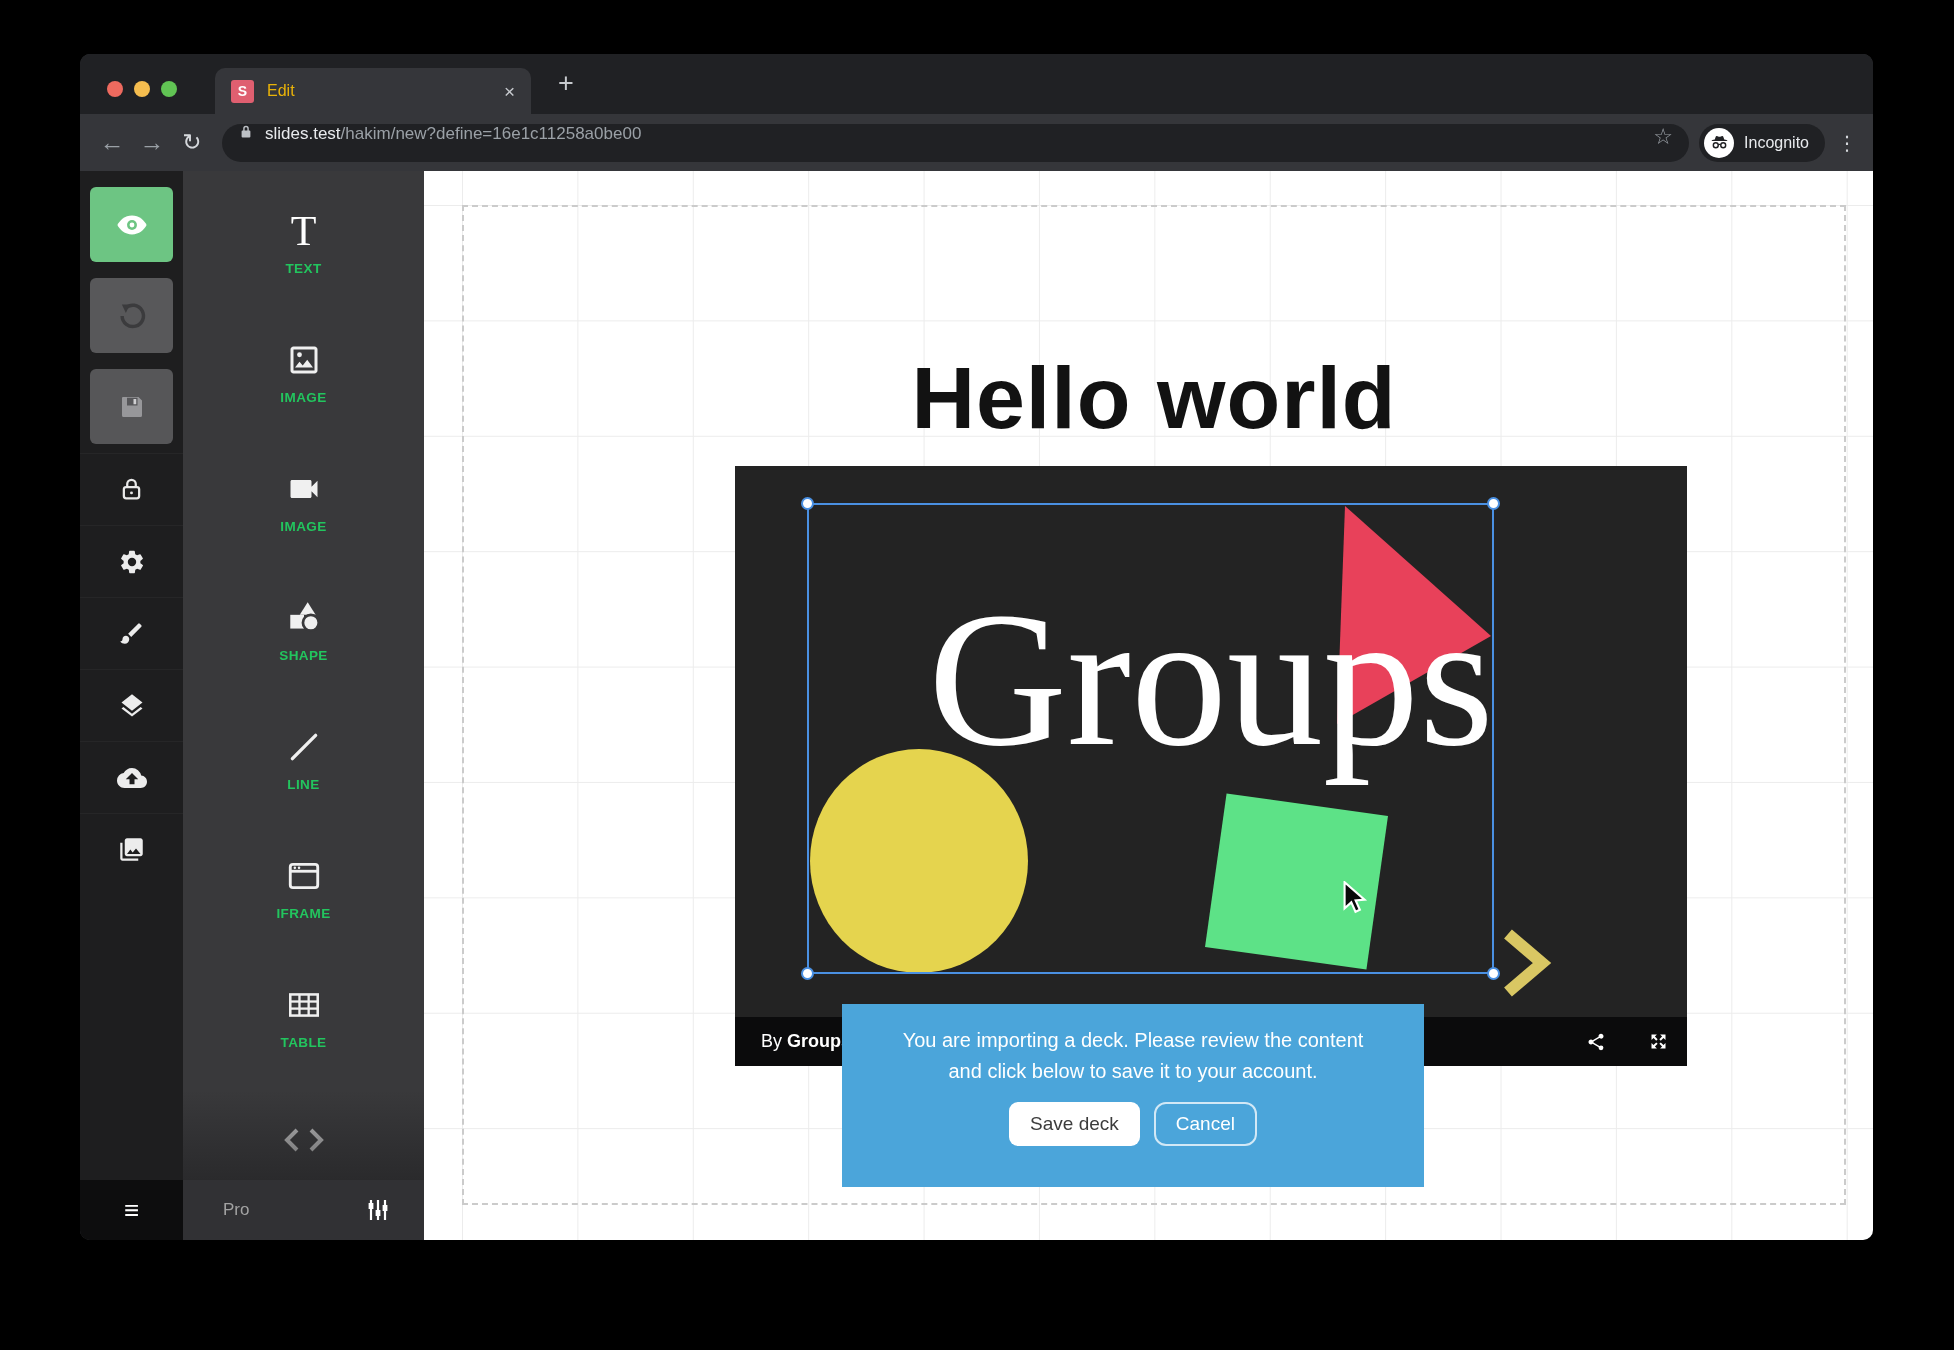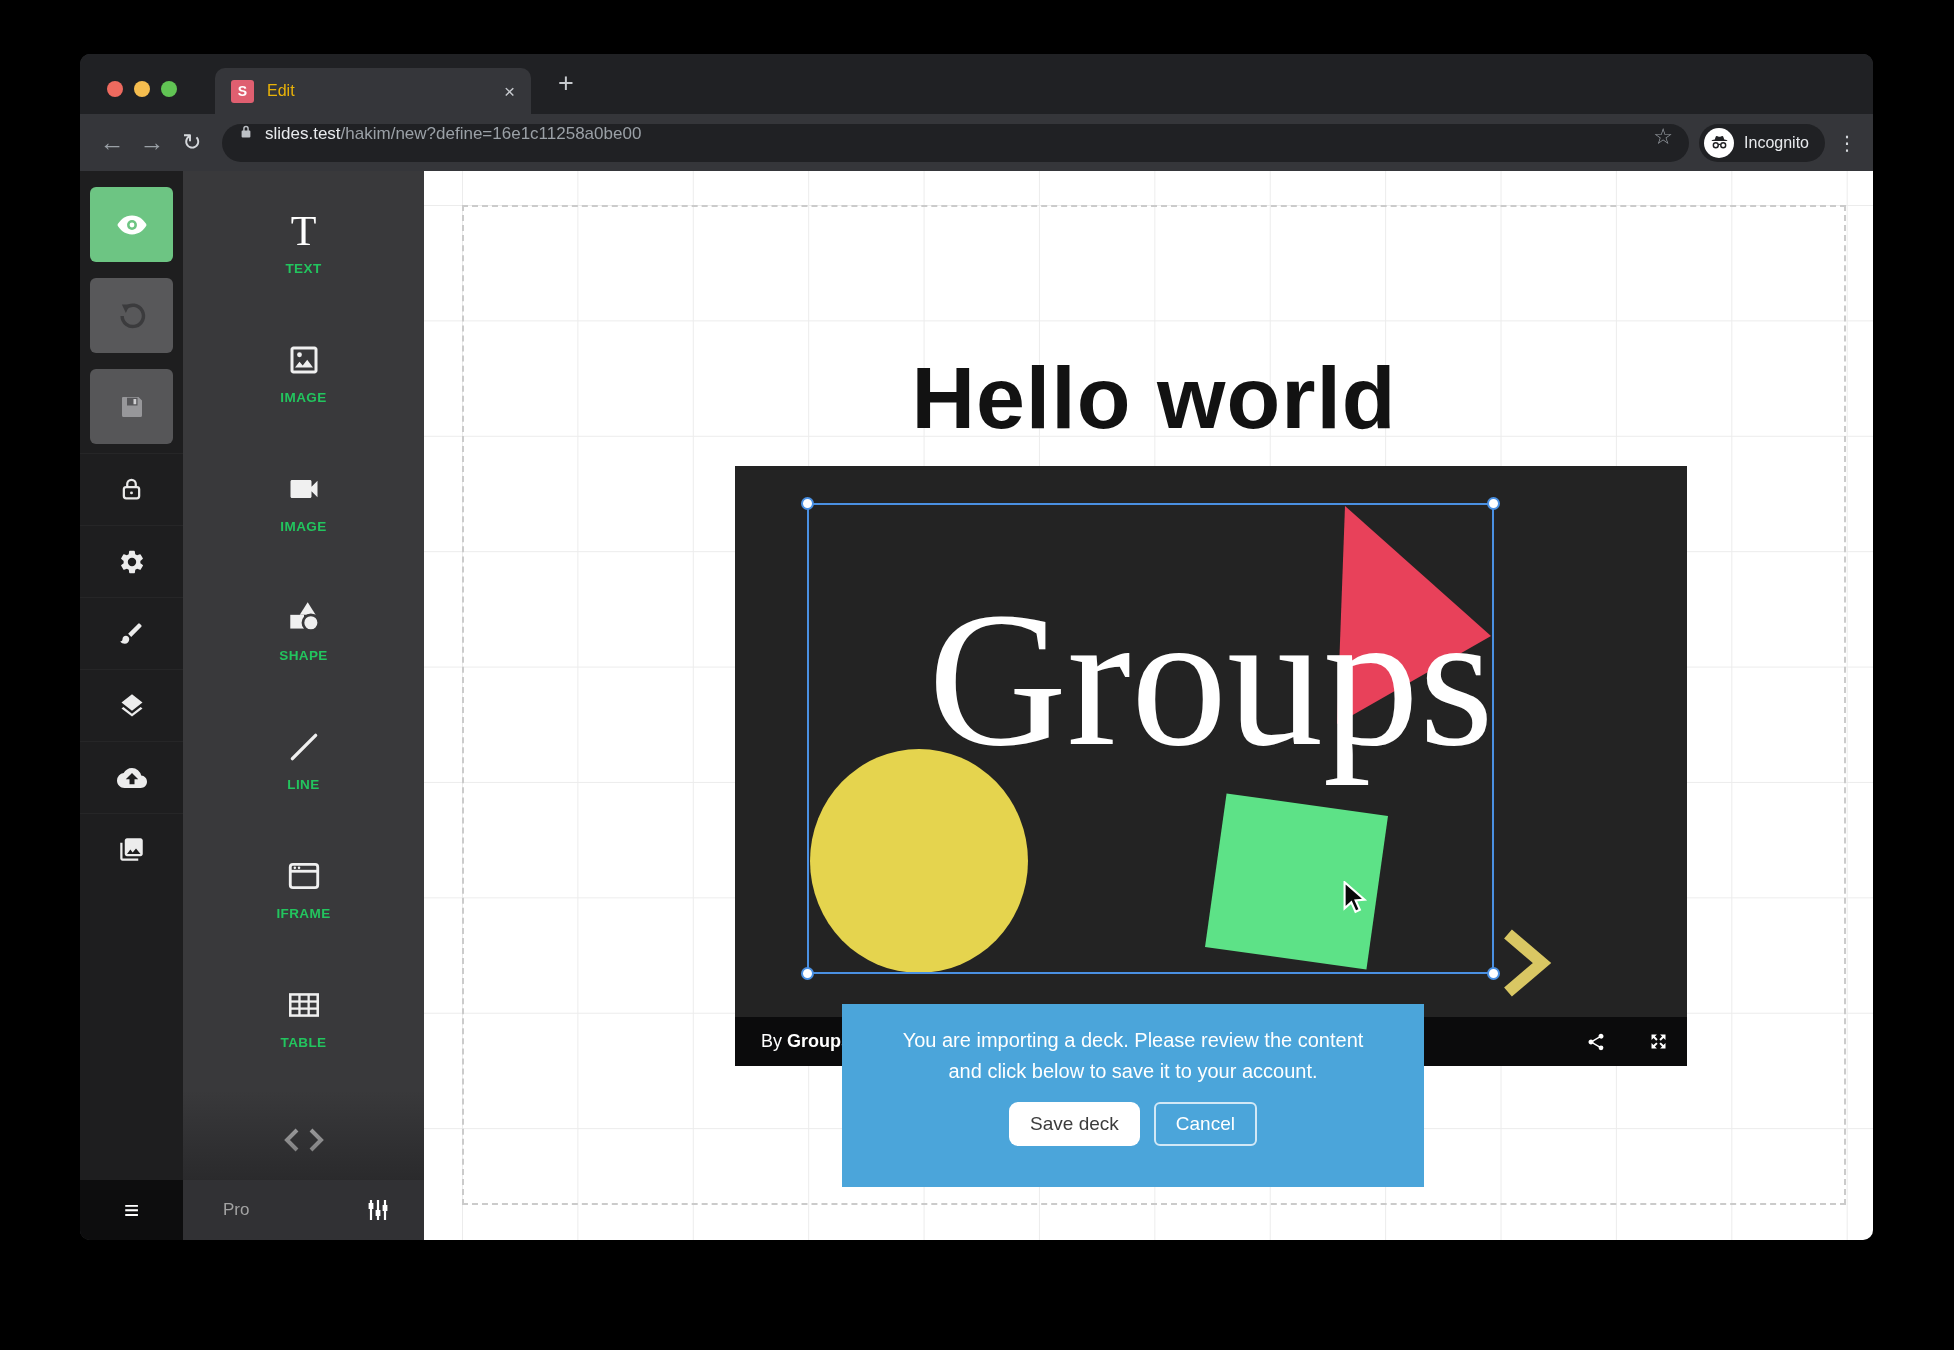--- a/index.html
+++ b/index.html
@@ -79,21 +79,21 @@
   .deck-footer { position:absolute; left:0; right:0; bottom:0; height:49px; background:#0b0b0c; display:flex; align-items:center; padding:0 18px 0 26px; color:#fff; }
   .byline { font-size:18px; }
   .byline b { font-weight:700; }
   .footer-icons { margin-left:auto; display:flex; gap:42px; align-items:center; }
 
   
   .dialog { position:absolute; left:418px; top:833px; width:582px; height:183px; background:#4ba5da; z-index:8; text-align:center; padding-top:21px; }
   .dialog-line { color:#fff; font-size:20px; line-height:31px; }
   .dialog-btns { margin-top:15px; display:flex; justify-content:center; gap:14px; }
   .btn-save { background:#fff; color:#3c3c3c; font-size:19px; padding:10px 21px; border-radius:9px; border:none; font-family:inherit; }
-  .btn-cancel { background:transparent; color:#fff; font-size:19px; padding:9px 20px; border-radius:6px; border:2px solid rgba(255,255,255,.75); font-family:inherit; }
+  .btn-cancel { background:transparent; color:#fff; font-size:19px; padding:9px 20px; border-radius:12px; border:2px solid rgba(255,255,255,.75); font-family:inherit; }
 
   svg { display:block; }
 </style>
 </head>
 <body>
 
 <div class="stage">
   <div class="window">
 
     <div class="tabstrip">

